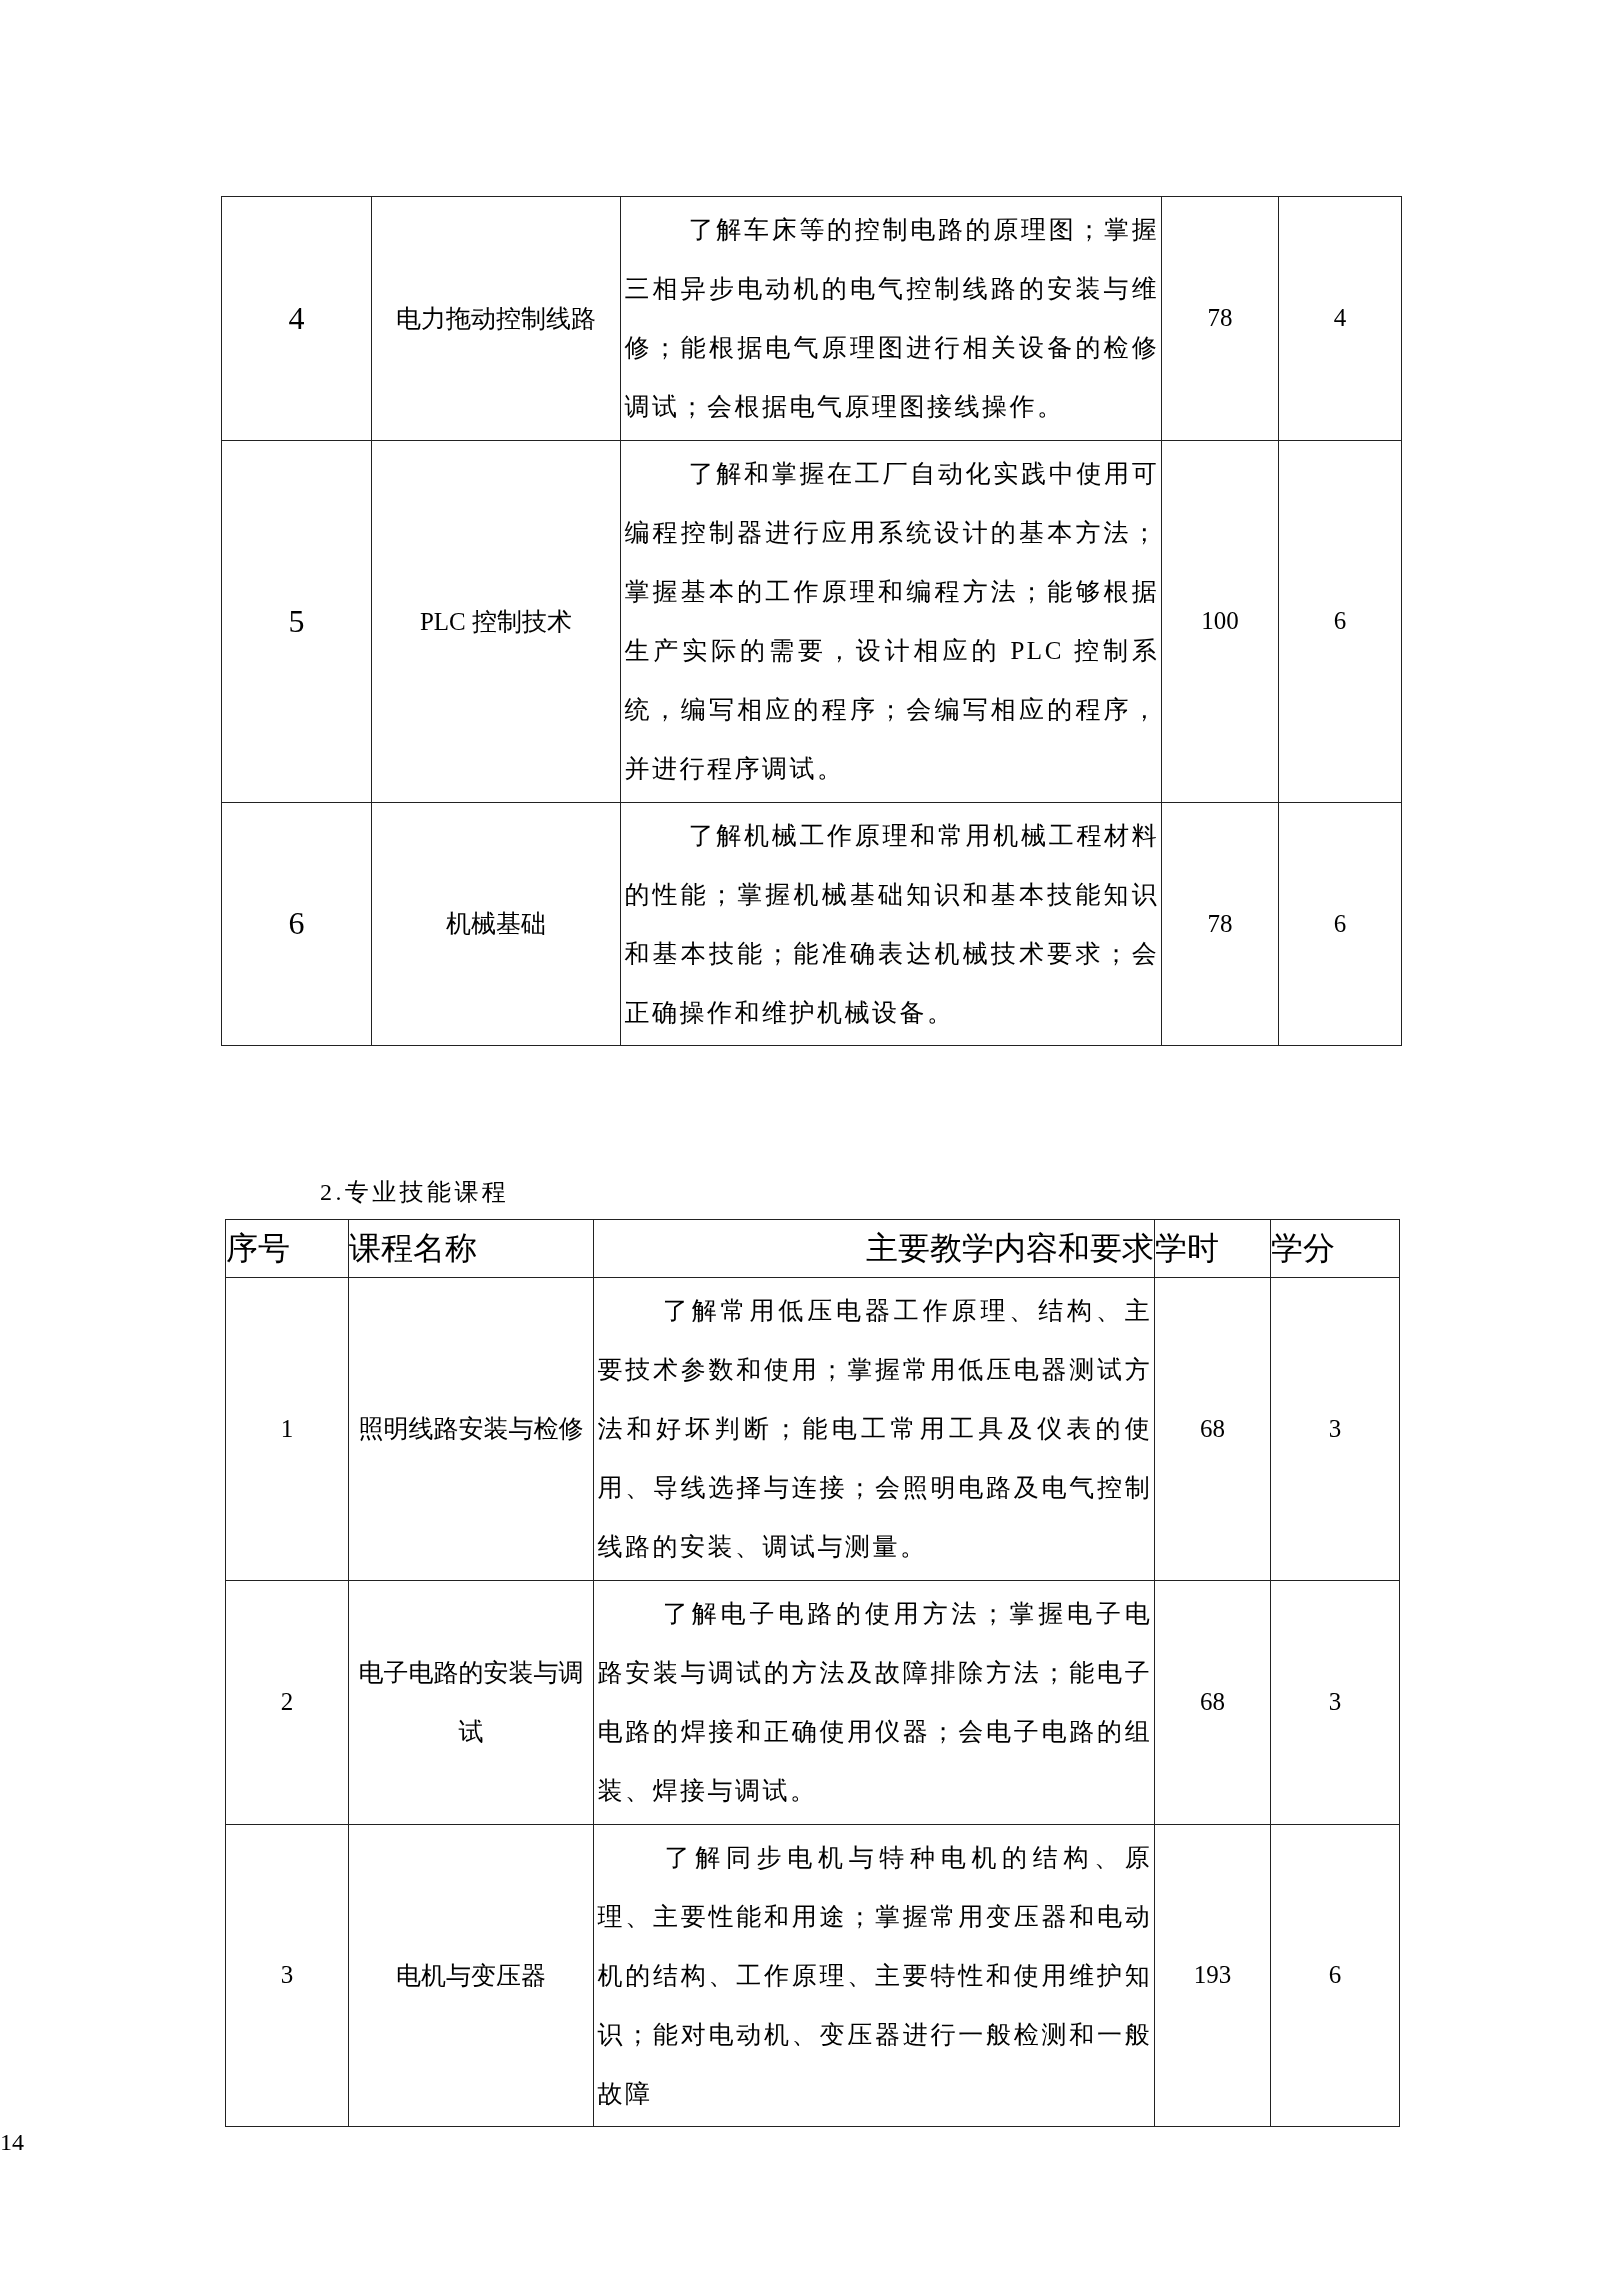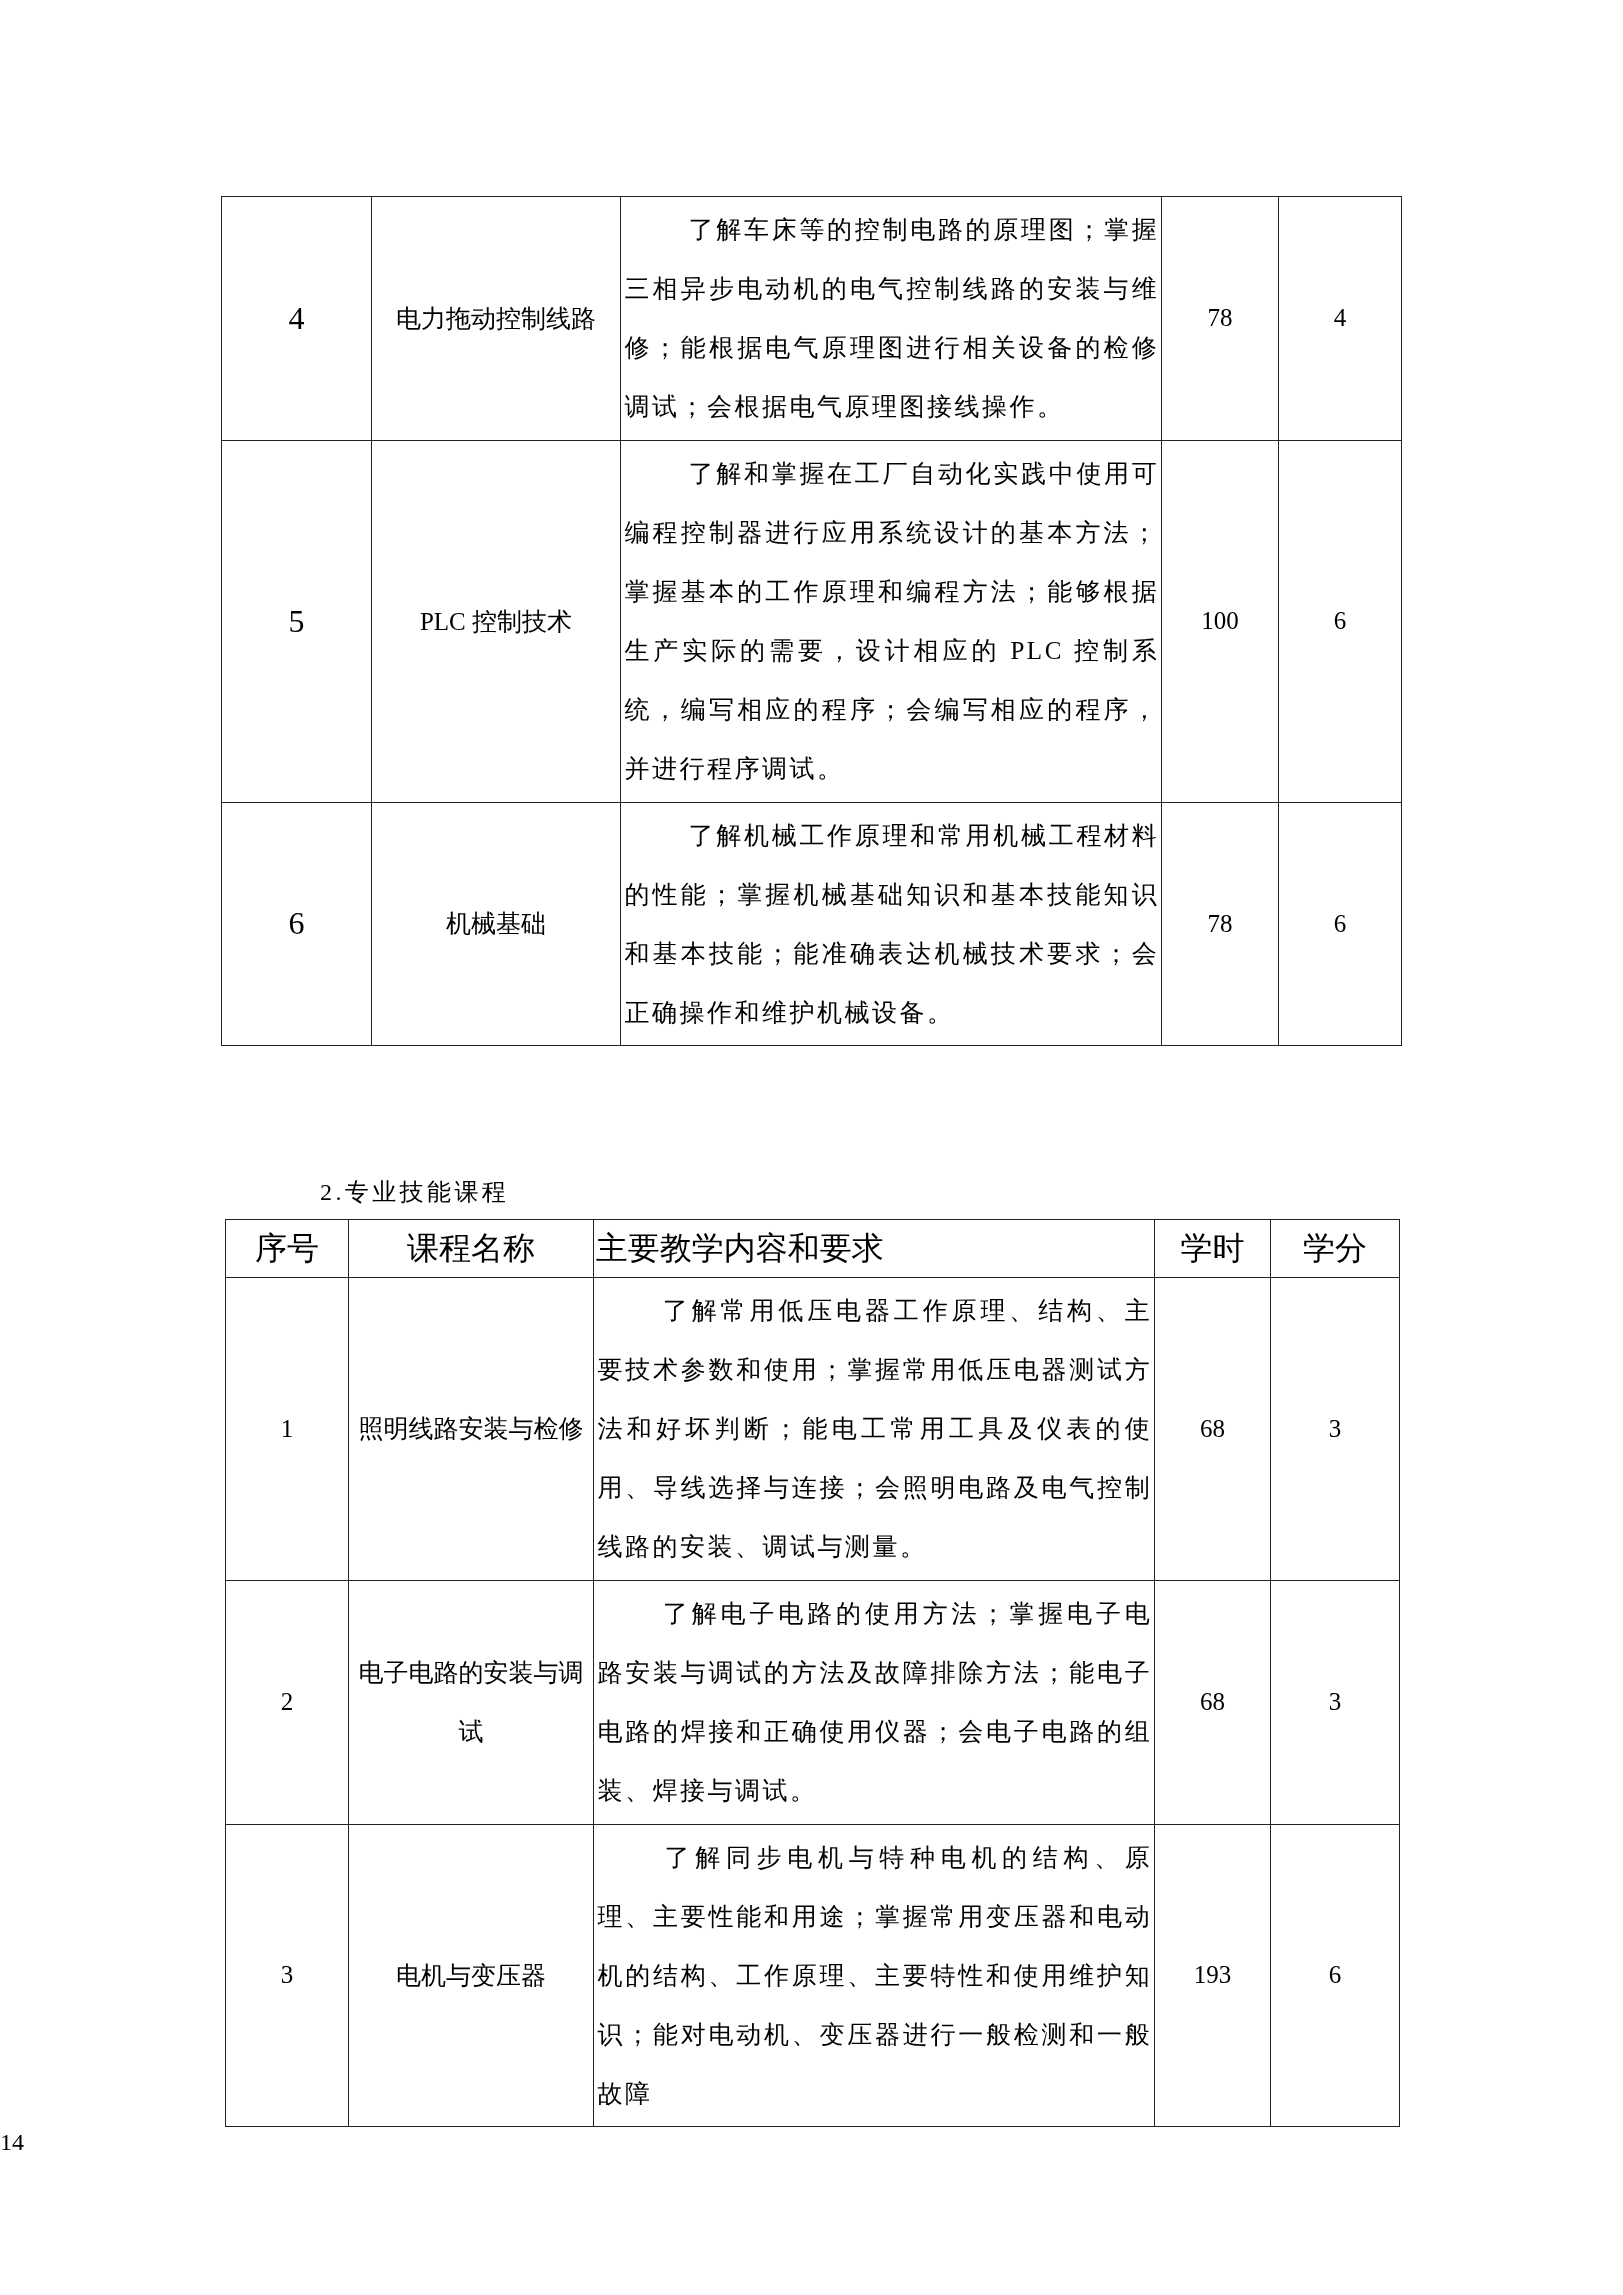--- a/index.html
+++ b/index.html
@@ -10,22 +10,22 @@
   .t1 { left: 221px; top: 196px; width: 1179px; }
   .t2 { left: 225px; top: 1219px; width: 1173px; }
   .cell-num { text-align: center; font-size: 32px; }
   .t2 .cell-num { font-size: 25px; }
   .cell-name { text-align: center; font-size: 25px; line-height: 59px; padding: 0 3.4px !important; }
   .cell-desc { font-size: 25px; line-height: 59px; padding: 3.4px 1.7px 3.4px 3.4px !important;
                letter-spacing: 2.5px; text-align: justify; }
   .cell-desc .indent { display: inline-block; width: 64px; }
   .cell-val { text-align: center; font-size: 25px; }
   .hdr td { font-size: 32px; height: 57px; }
-  .hdr .h-center { text-align: center; }
-  .hdr .h-left { text-align: left; padding-left: 1.7px; font-family: Liberation Mono, monospace; }
+  .hdr .h-center { text-align: left; }
+  .hdr .h-left { text-align: right; padding-left: 1.7px; font-family: Liberation Mono, monospace; }
   .heading { position: absolute; left: 320px; top: 1170px; font-size: 24px; line-height: 44px; letter-spacing: 3.4px; }
   .page-num { position: absolute; left: 0; width: 1623px; top: 2129px; text-align: left; font-size: 24px; }
 </style>
 </head>
 <body>
 
 <table class="tbl t1">
   <colgroup>
     <col style="width:150px">
       <col style="width:249px">

